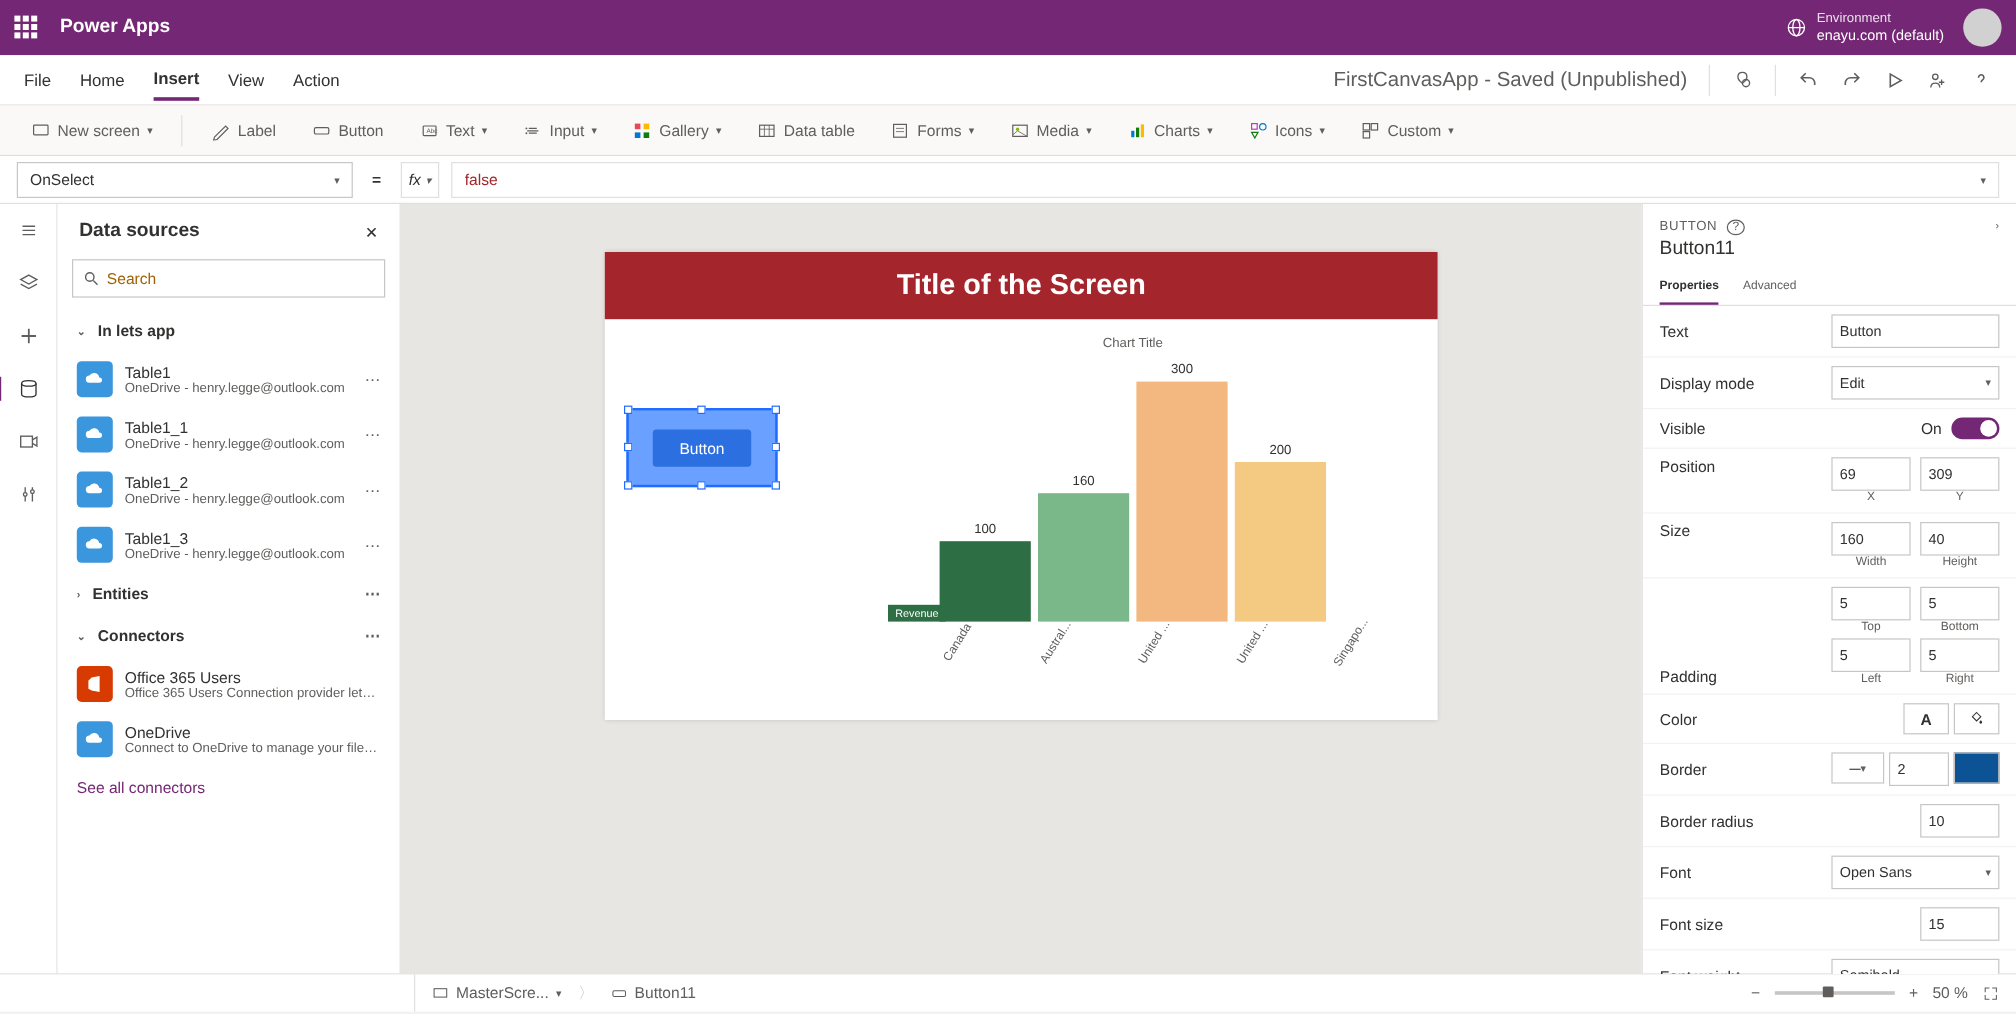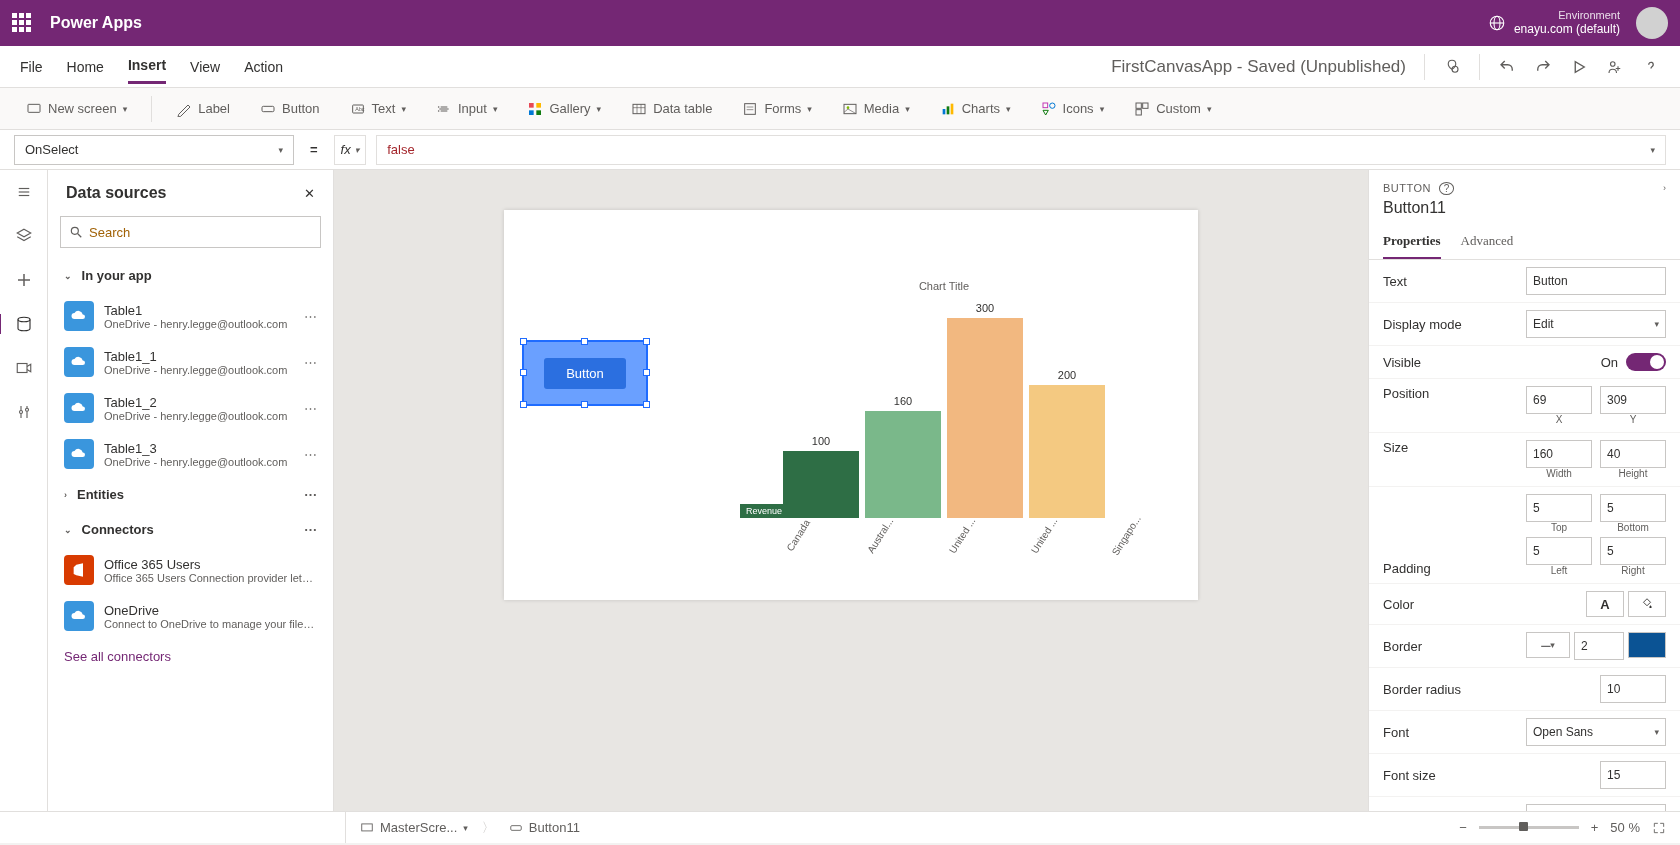--- a/index.html
+++ b/index.html
@@ -4,21 +4,21 @@
 <style>
 * { box-sizing: border-box; margin: 0; padding: 0; font-family: "Segoe UI", sans-serif; }
 body { width: 1680px; height: 845px; overflow: hidden; background: #f3f2f1; font-size: 13px; color: #323130; }
 
 
 .header { height: 46px; background: #742774; color: #fff; display: flex; align-items: center; padding: 0 12px; }
 .waffle { width: 20px; height:20px;display:grid;grid-template-columns:repeat(3,5px);grid-template-rows:repeat(3,5px);gap:2px;margin-right:18px;}
 .waffle span{background:#fff;}
 .app-title{font-size:16px;font-weight:600;}
 .header-right{margin-left:auto;display:flex;align-items:center;gap:16px;}
-.env-block{display:flex;align-items:center;gap:8px;font-size:12px;text-align:right;}
+.env-block{display:flex;align-items:center;gap:8px;font-size:12px;}
 .env-text{line-height:1.2;}
 .env-label{opacity:.85;font-size:11px;}
 .avatar{width:32px;height:32px;border-radius:50%;background:#d1d1d1;}
 
 
 .menubar{height:42px;background:#fff;border-bottom:1px solid #e1dfdd;display:flex;align-items:center;padding:0 20px;gap:24px;font-size:14px;}
 .menu-item{padding:8px 0;cursor:pointer;}
 .menu-item.active{border-bottom:3px solid #742774;font-weight:600;}
 .menubar-right{margin-left:auto;display:flex;align-items:center;gap:18px;color:#605e5c;}
 .menubar-right .doc-title{font-size:17px;}
@@ -77,21 +77,21 @@
 .legend-tag{position:absolute;left:36px;bottom:0;background:#2e6e45;color:#fff;font-size:9px;padding:2px 6px;}
 .x-labels{display:flex;justify-content:center;gap:6px;padding:0 20px;margin-top:6px;}
 .x-lab{width:76px;font-size:10px;color:#605e5c;text-align:center;transform:rotate(-58deg) translateY(16px);transform-origin:top center;white-space:nowrap;}
 
 
 .proppanel{width:312px;background:#fff;border-left:1px solid #e1dfdd;display:flex;flex-direction:column;overflow:hidden;}
 .pp-head{padding:10px 14px 4px;display:flex;align-items:center;justify-content:space-between;}
 .pp-type{font-size:11px;color:#605e5c;letter-spacing:.5px;}
 .pp-name{padding:0 14px 8px;font-size:16px;}
 .pp-tabs{display:flex;gap:20px;padding:0 14px;border-bottom:1px solid #e1dfdd;}
-.pp-tab{padding:8px 0;font-size:13px;cursor:pointer;color:#605e5c;font-family:Liberation Serif, serif;}
+.pp-tab{padding:8px 0;font-size:10px;cursor:pointer;color:#605e5c;}
 .pp-tab.active{color:#323130;font-weight:600;border-bottom:2px solid #742774;}
 .pp-body{flex:1;overflow-y:auto;}
 .pp-row{display:flex;align-items:center;justify-content:space-between;padding:7px 14px;border-bottom:1px solid #f3f2f1;font-size:13px;}
 .pp-label{color:#323130;}
 .pp-input{width:140px;height:28px;border:1px solid #c8c6c4;padding:0 6px;font-size:12px;display:flex;align-items:center;justify-content:space-between;background:#fff;}
 .pp-input.sm{width:66px;}
 .pp-two{display:flex;gap:8px;}
 .pp-caption{font-size:10px;color:#605e5c;text-align:center;}
 .toggle{width:40px;height:18px;border-radius:10px;background:#742774;position:relative;}
 .toggle::after{content:"";position:absolute;right:2px;top:2px;width:14px;height:14px;background:#fff;border-radius:50%;}
@@ -344,21 +344,21 @@
     </div>
     <div class="lp-search">
       <svg width="14" height="14" viewBox="0 0 24 24">
           <circle cx="10" cy="10" r="6" fill="none" stroke="#605e5c" stroke-width="2"></circle>
           <line x1="15" y1="15" x2="21" y2="21" stroke="#605e5c" stroke-width="2"></line>
         </svg>
       <span style="color:#a16207">Search</span>
     </div>
     <div class="lp-section-head">
       <span class="caret">⌄</span>
-        <span>In your app</span>
+        <span>In lets app</span>
     </div>
     <div class="ds-item">
       <div class="ds-icon">
           <svg width="18" height="12" viewBox="0 0 24 16">
             <path d="M6 12a4 4 0 010-8 6 6 0 0111 2 3 3 0 010 6H6z" fill="#fff"></path>
           </svg>
         </div>
       <div class="ds-text">
           <div class="ds-name">Table1</div>
           <div class="ds-sub">OneDrive - henry.legge@outlook.com</div>
@@ -435,20 +435,21 @@
       <div class="ds-text">
           <div class="ds-name">OneDrive</div>
           <div class="ds-sub">Connect to OneDrive to manage your files. Yo...</div>
         </div>
     </div>
     <div class="link">See all connectors</div>
   </div>
 
   <div class="canvas-area">
     <div class="screen">
+      <div class="screen-title">Title of the Screen</div>
       <div class="btn-selected">
         <div class="btn-inner">Button</div>
         <div class="sel-handle sh-tl"></div>
           <div class="sel-handle sh-tm"></div>
           <div class="sel-handle sh-tr"></div>
         <div class="sel-handle sh-ml"></div>
           <div class="sel-handle sh-mr"></div>
         <div class="sel-handle sh-bl"></div>
           <div class="sel-handle sh-bm"></div>
           <div class="sel-handle sh-br"></div>

